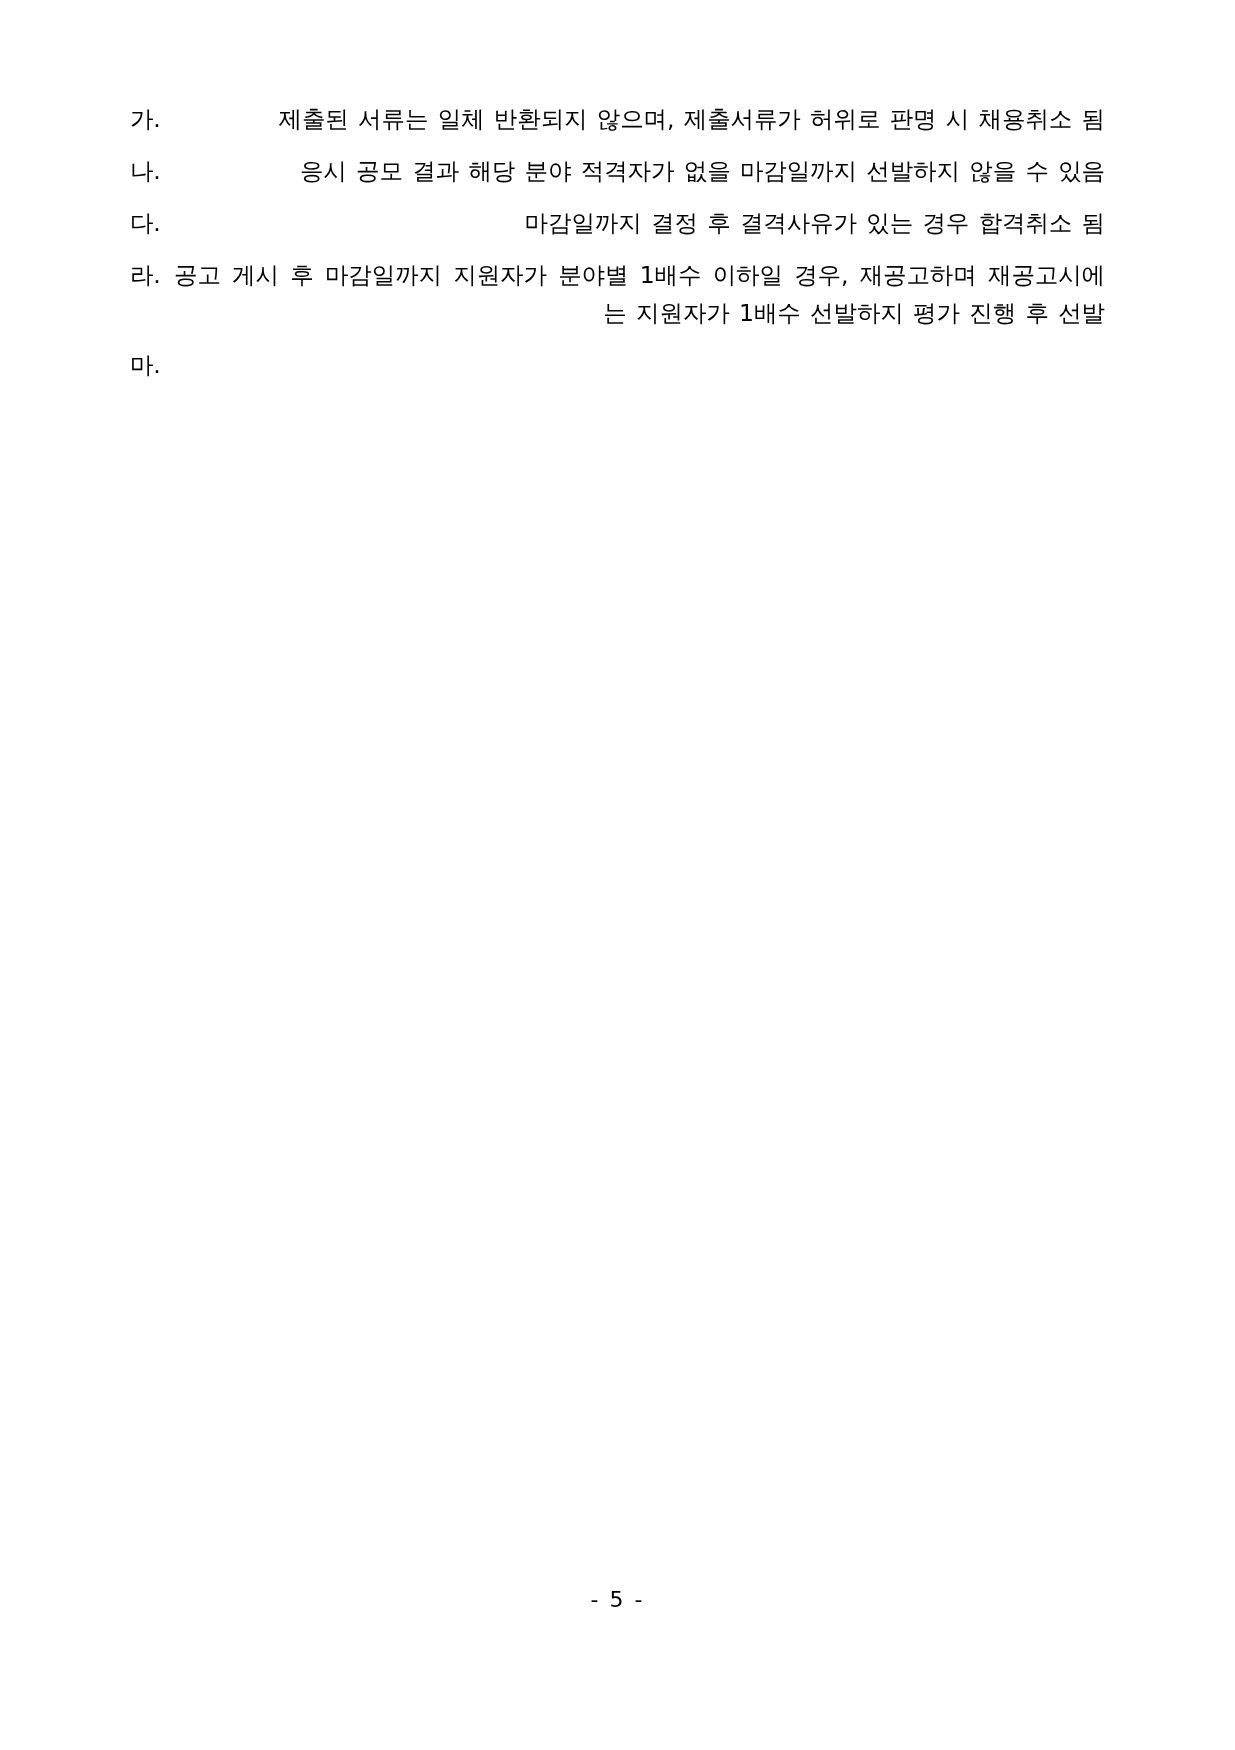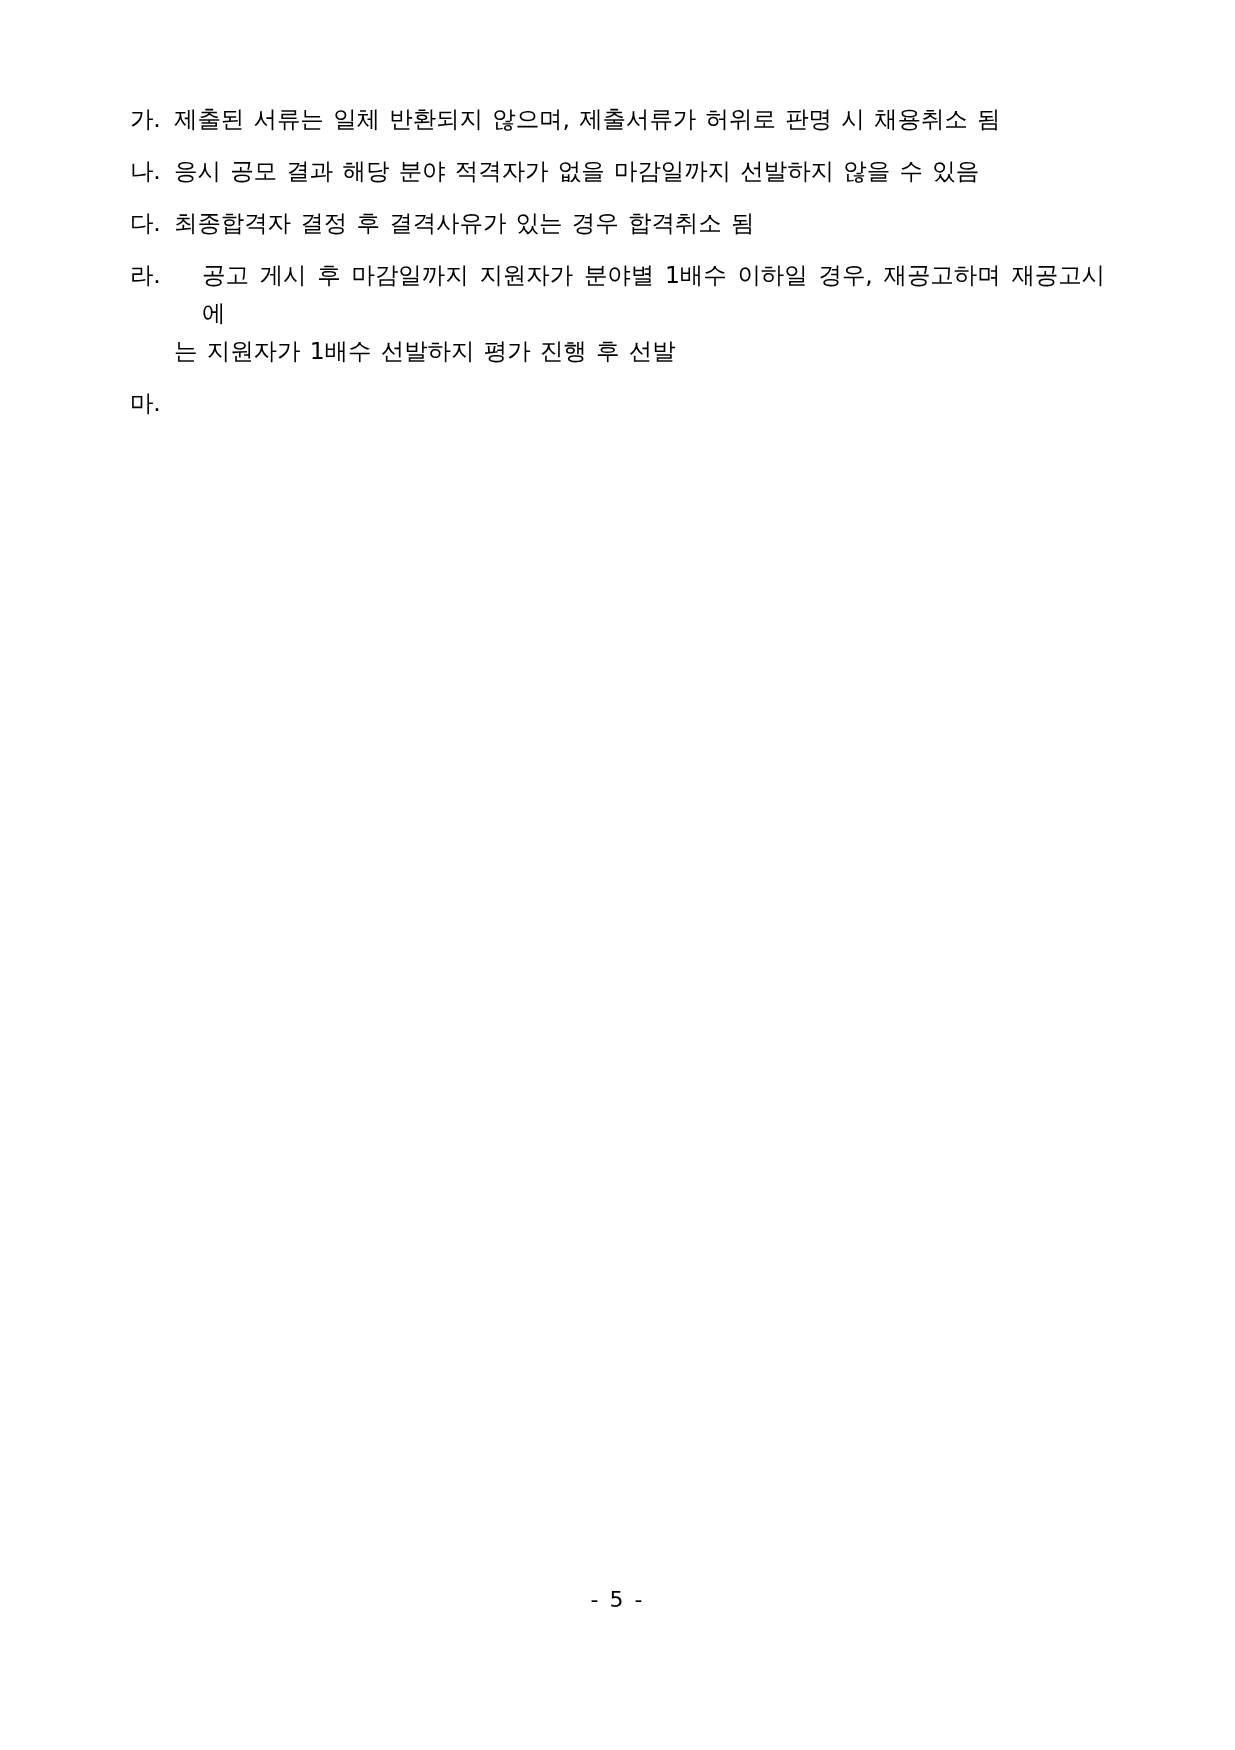--- a/index.html
+++ b/index.html
@@ -40,25 +40,25 @@
   }
   .body-col {
     flex: 1 1 auto;
   }
   .line {
     font-size: 23.5px;
     line-height: 1.62;
     letter-spacing: -0.1px;
     word-spacing: 2px;
     white-space: pre-wrap;
+    text-align: right;
   }
   .line.justify {
     text-align: justify;
     text-align-last: justify;
-    margin-left: 28px;
   }
   .footer {
     position: absolute;
     left: 0;
     right: 0;
     bottom: 138px;
     text-align: center;
     font-size: 22px;
     letter-spacing: 2px;
   }
@@ -76,21 +76,21 @@
       </div>
       <div class="item">
         <div class="marker">나.</div>
         <div class="body-col">
           <div class="line">응시 공모 결과 해당 분야 적격자가 없을 마감일까지 선발하지 않을 수 있음</div>
         </div>
       </div>
       <div class="item">
         <div class="marker">다.</div>
         <div class="body-col">
-          <div class="line">최종합격자 결정 후 결격사유가 있는 경우 합격취소 됨</div>
+          <div class="line">마감일까지 결정 후 결격사유가 있는 경우 합격취소 됨</div>
         </div>
       </div>
       <div class="item">
         <div class="marker">라.</div>
         <div class="body-col">
           <div class="line justify">공고 게시 후 마감일까지 지원자가 분야별 1배수 이하일 경우, 재공고하며 재공고시에</div>
           <div class="line">는 지원자가 1배수 선발하지 평가 진행 후 선발</div>
         </div>
       </div>
       <div class="item">

